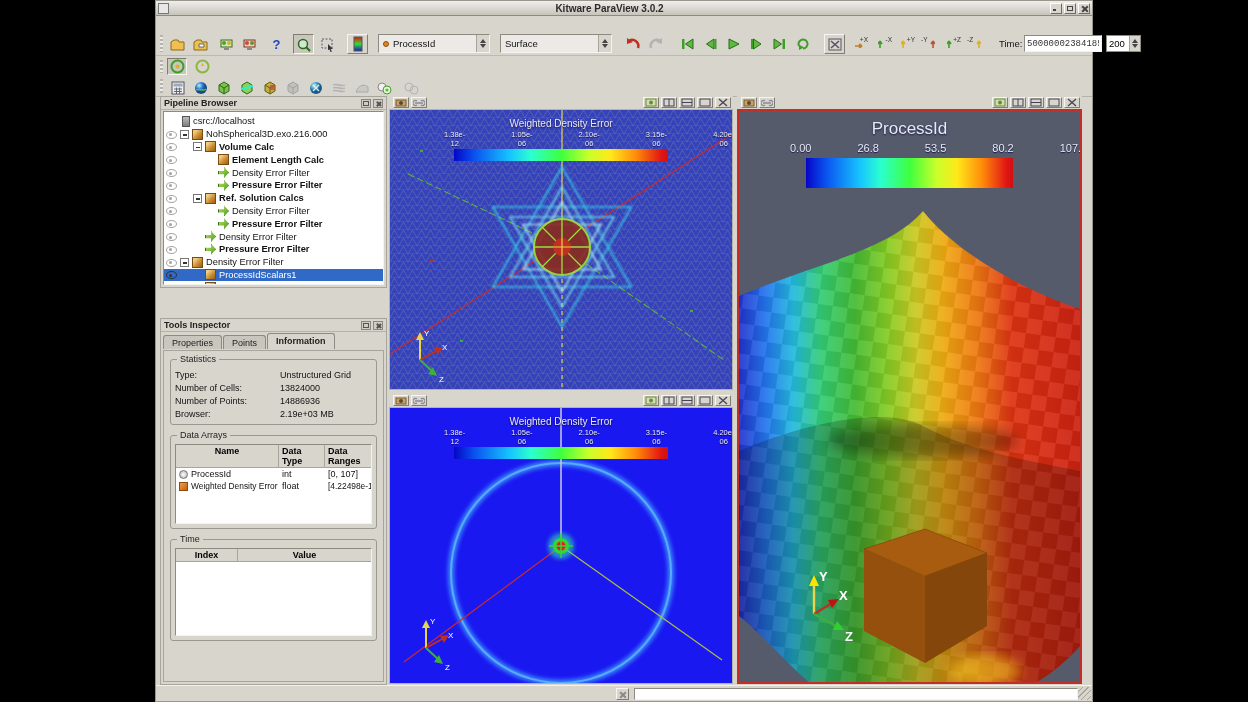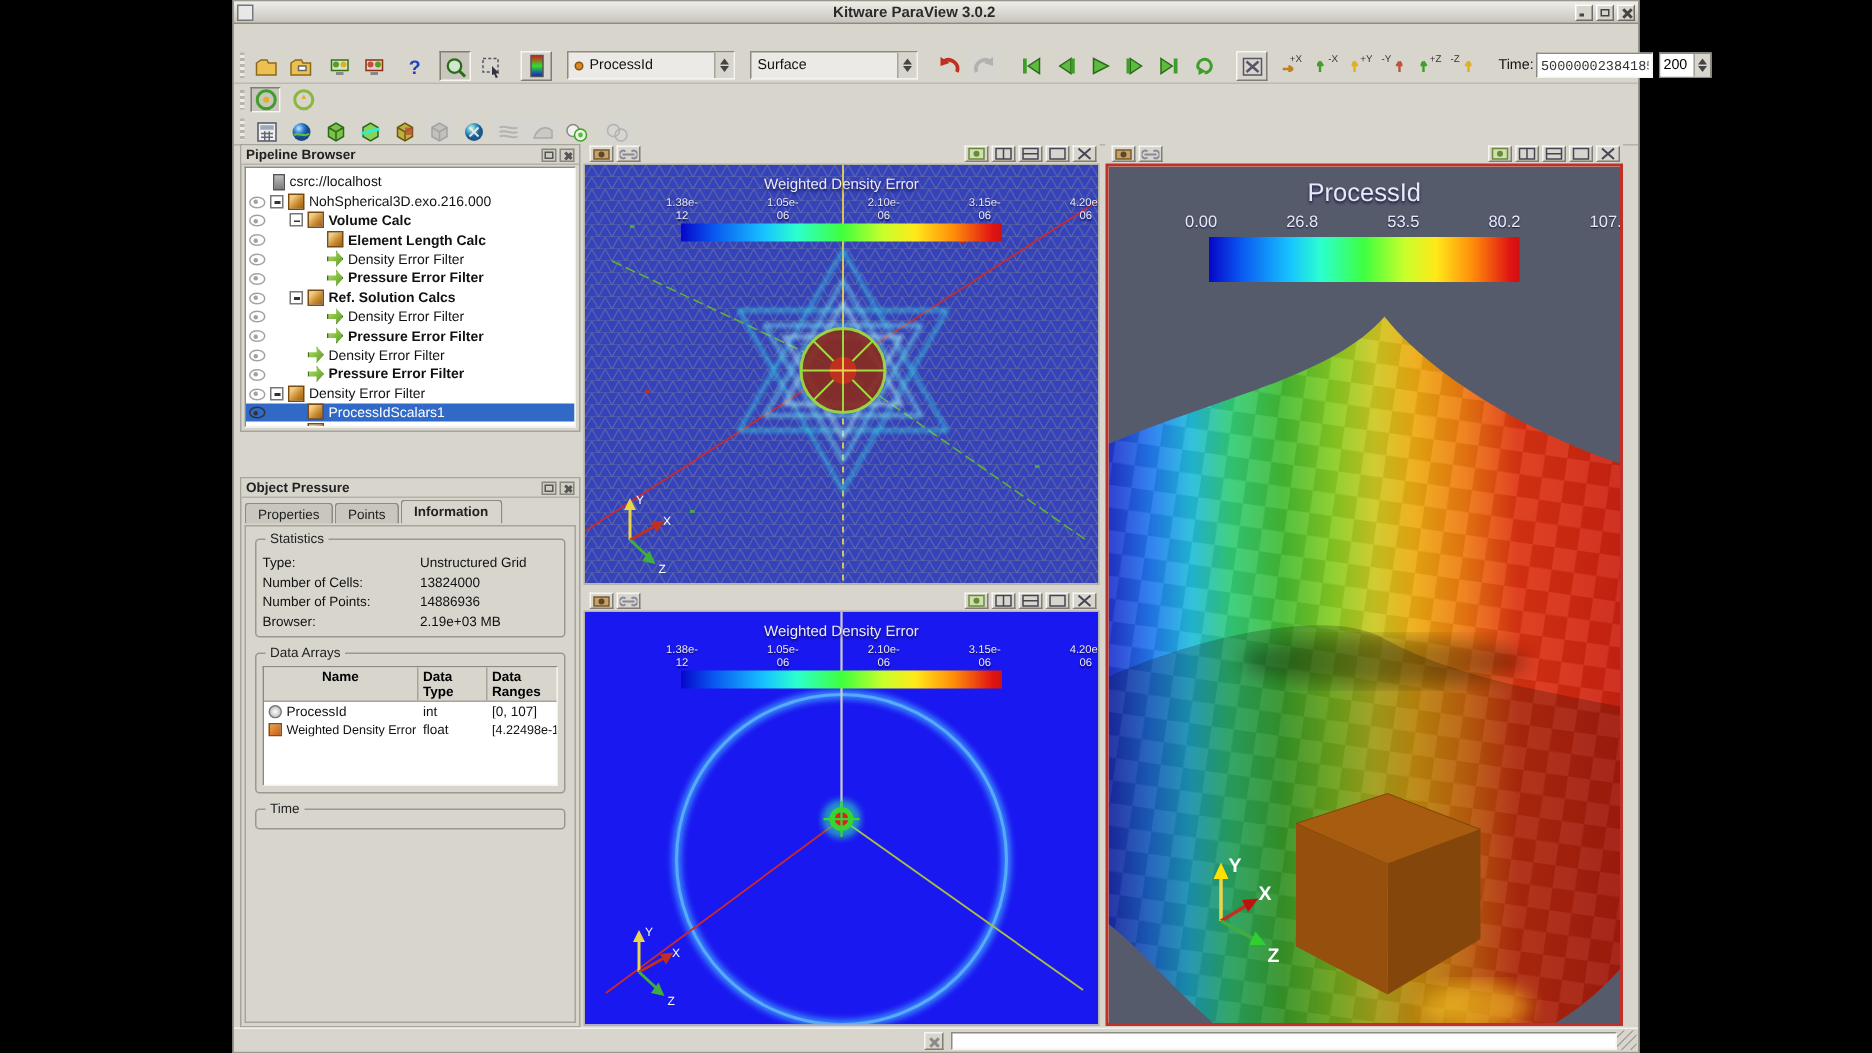--- a/index.html
+++ b/index.html
@@ -537,21 +537,21 @@
           <span class="ind" style="width:2px"></span>
           <span class="noexp"></span>
           <span class="tico ico-box"></span>
           <span class="lbl">Pressure Error Filter</span>
         </div>
     </div>
   </div>
 
   <div class="panel" style="left:4px;top:317px;width:227px;height:367px">
     <div class="ptitle">
-      <span class="pt">Object Pressure</span>
+      <span class="pt">Tools Inspector</span>
       <span class="pbtn float"></span>
       <span class="pbtn close"></span>
     </div>
     <div class="tabs">
       <span class="tab">Properties</span>
       <span class="tab">Points</span>
       <span class="tab active">Information</span>
     </div>
     <div class="insbody">
       <div class="groupbox">
@@ -594,20 +594,26 @@
                 <span class="aico cell"></span>
                 <span style="font-size:8.4px">Weighted Density Error</span>
               </span>
             <span class="mtd" style="width:46px">float</span>
             <span class="mtd" style="flex:1;font-size:8.4px">[4.22498e-14, 4.1...</span>
           </div>
         </div>
       </div>
       <div class="groupbox" style="margin-bottom:4px">
         <span class="legend">Time</span>
+        <div class="mtable" style="height:88px">
+          <div class="mthead">
+            <span class="mth" style="width:62px">Index</span>
+            <span class="mth" style="flex:1;border-right:none">Value</span>
+          </div>
+        </div>
       </div>
     </div>
   </div>
 
   <div class="view v1" style="left:233px;top:95px;width:344px;height:294px">
     <div class="vhead">
       <span class="vbtn">
           <svg width="12" height="9">
             <rect x="1" y="2" width="10" height="6" fill="#c7a16a" stroke="#7a5a2a"></rect>
             <circle cx="6" cy="5" r="2" fill="#5a4a2a"></circle>

